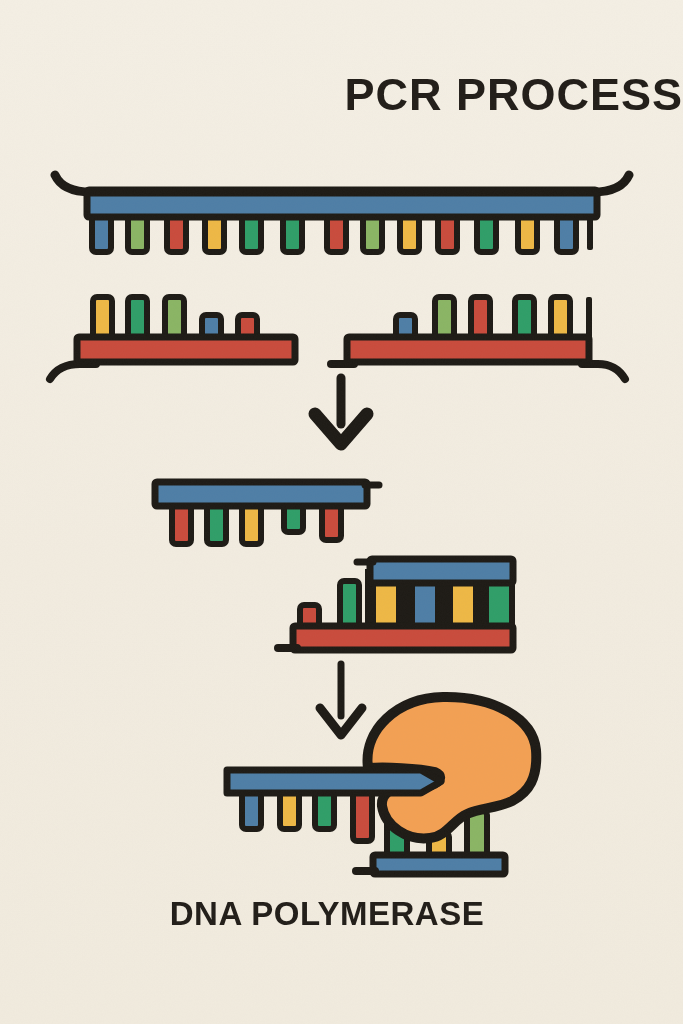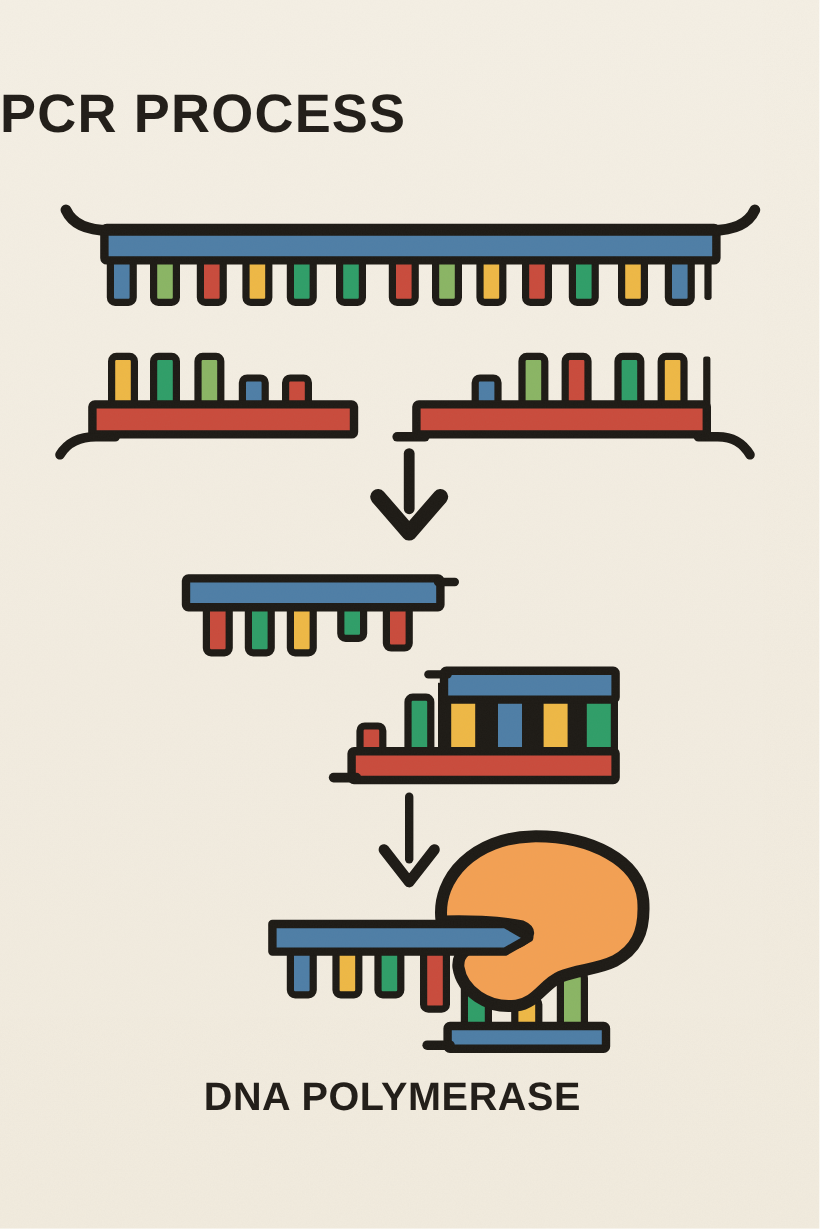--- a/index.html
+++ b/index.html
@@ -5,21 +5,21 @@
   html,body{margin:0;padding:0;}
   body{font-family:"Liberation Sans","DejaVu Sans",sans-serif;}
   #canvas{
     position:relative;width:683px;height:1024px;overflow:hidden;
     background:linear-gradient(180deg,#f4efe4 0%,#f2ece0 55%,#f1ebde 100%);
   }
   .label{
     position:absolute;color:#211d18;font-weight:bold;letter-spacing:.5px;
     white-space:nowrap;line-height:1;
   }
-  #title{top:72px;left:0;width:683px;text-align:left;font-size:45px;letter-spacing:1px;}
+  #title{top:72px;left:0;width:683px;text-align:right;font-size:45px;letter-spacing:1px;}
   #primers-label{top:577px;left:133px;font-size:28px;}
   #polymerase-label{top:897px;left:0;width:654px;text-align:center;font-size:33px;}
   svg{position:absolute;overflow:visible;}
   #grain{position:absolute;top:0;left:0;pointer-events:none;opacity:.35;}
 </style>
 </head>
 <body>
 <div id="canvas">
 
   <div id="title" class="label">PCR PROCESS</div>

